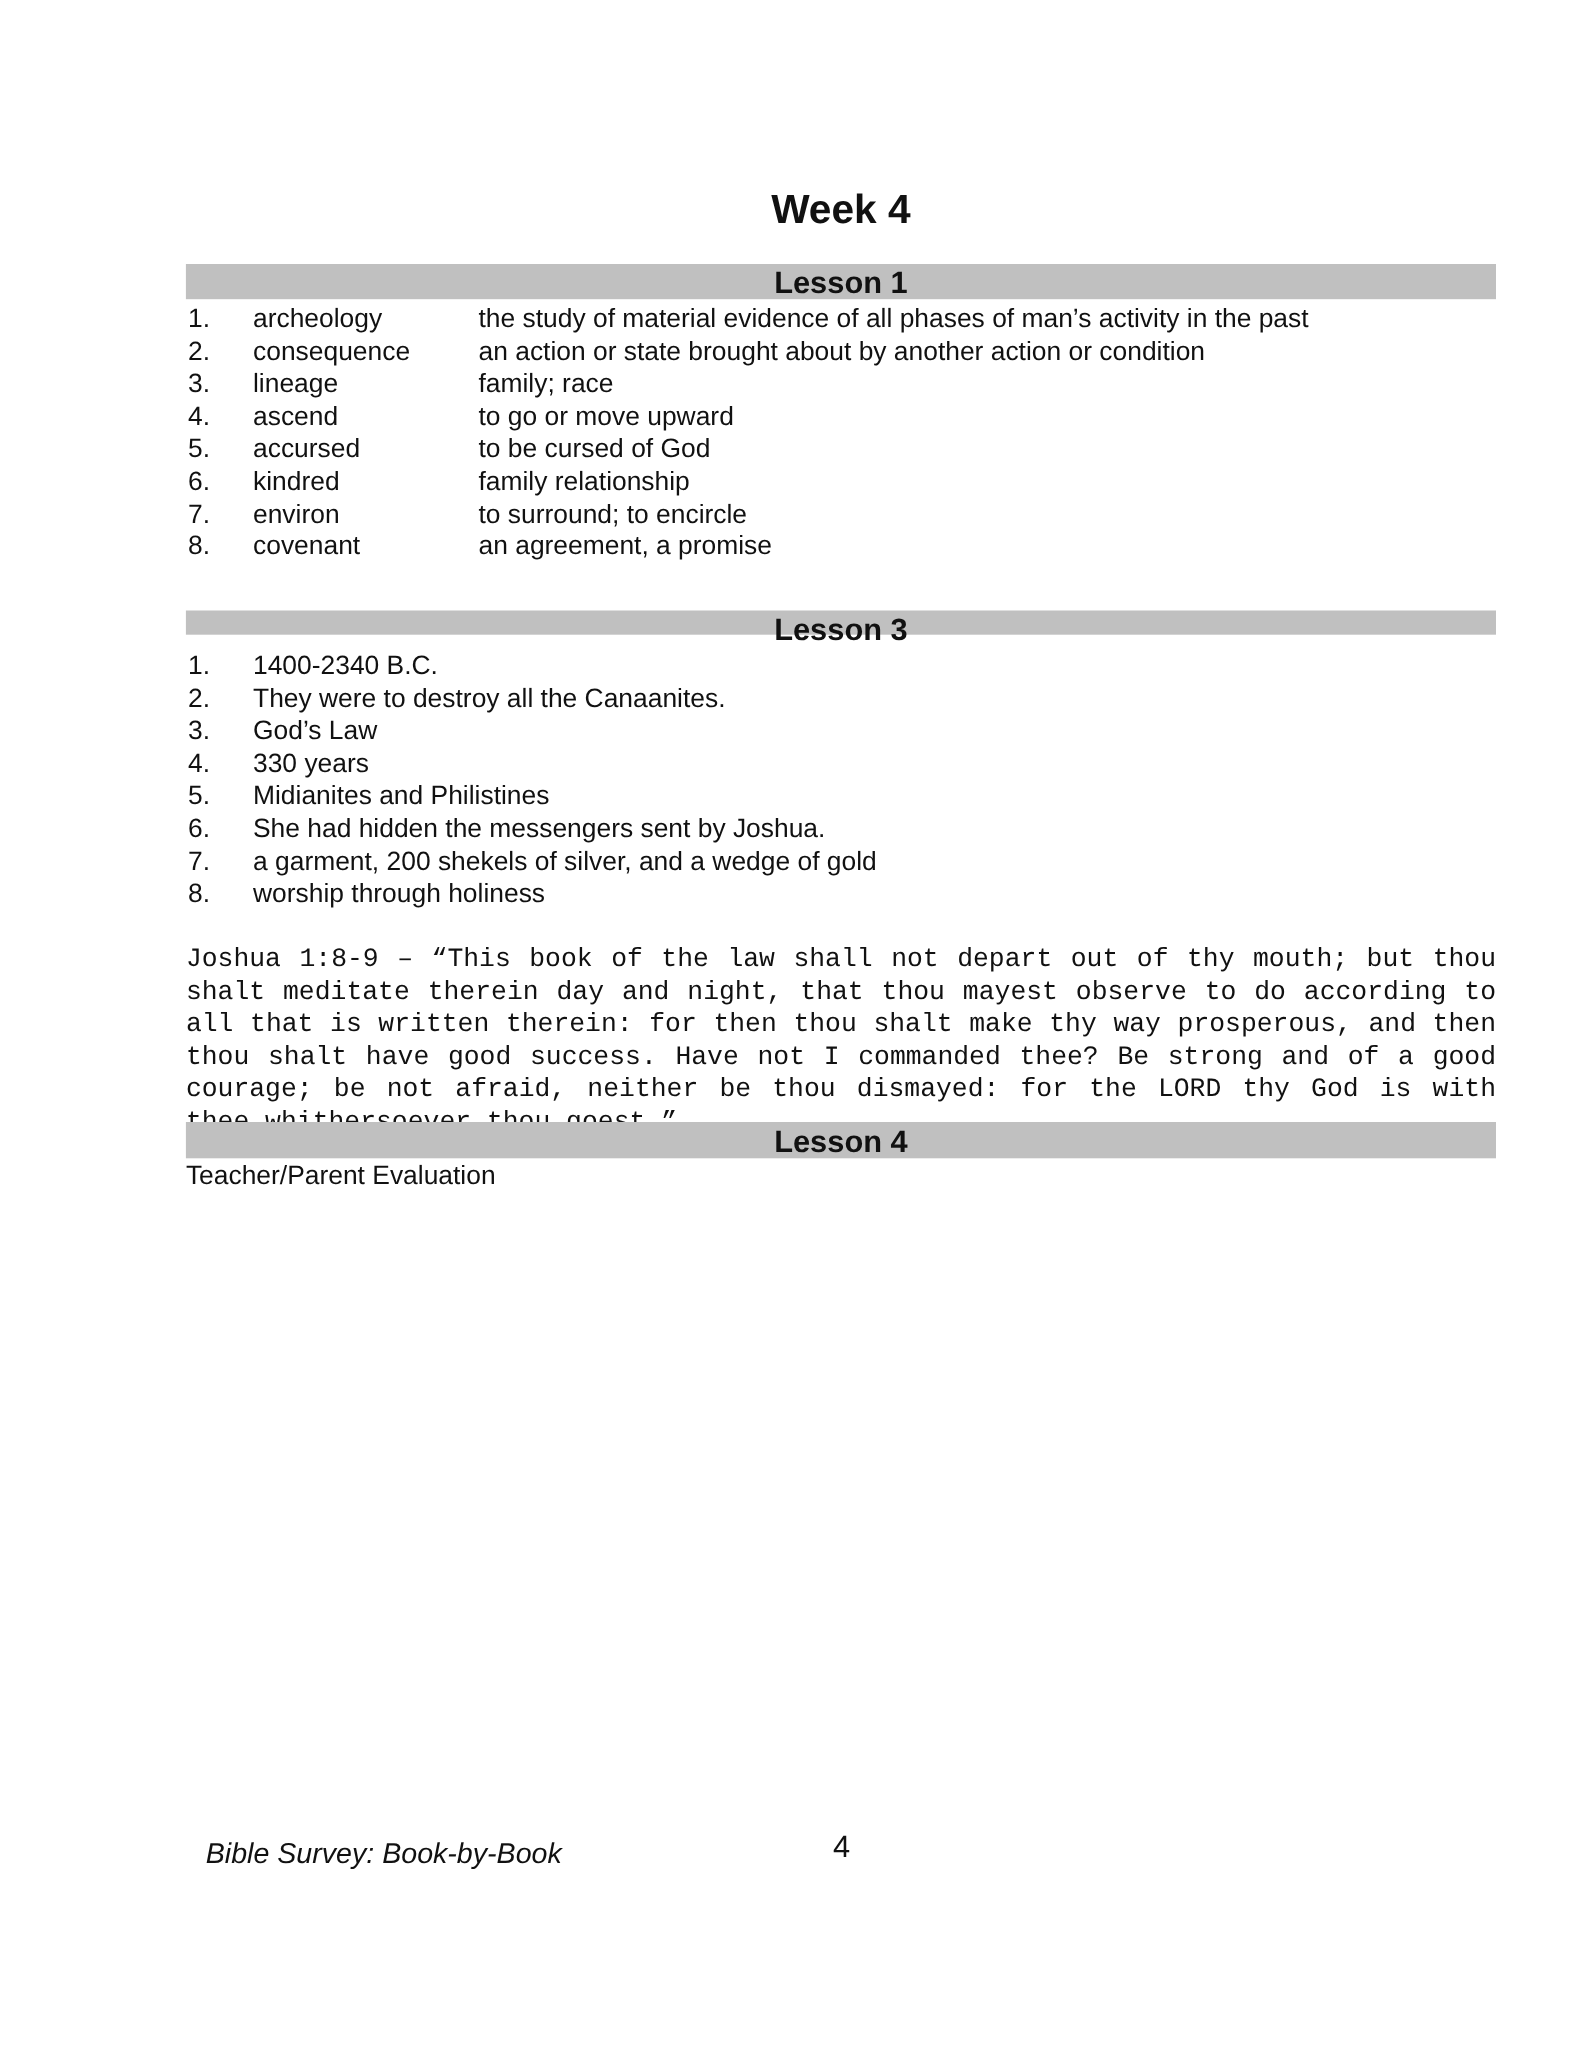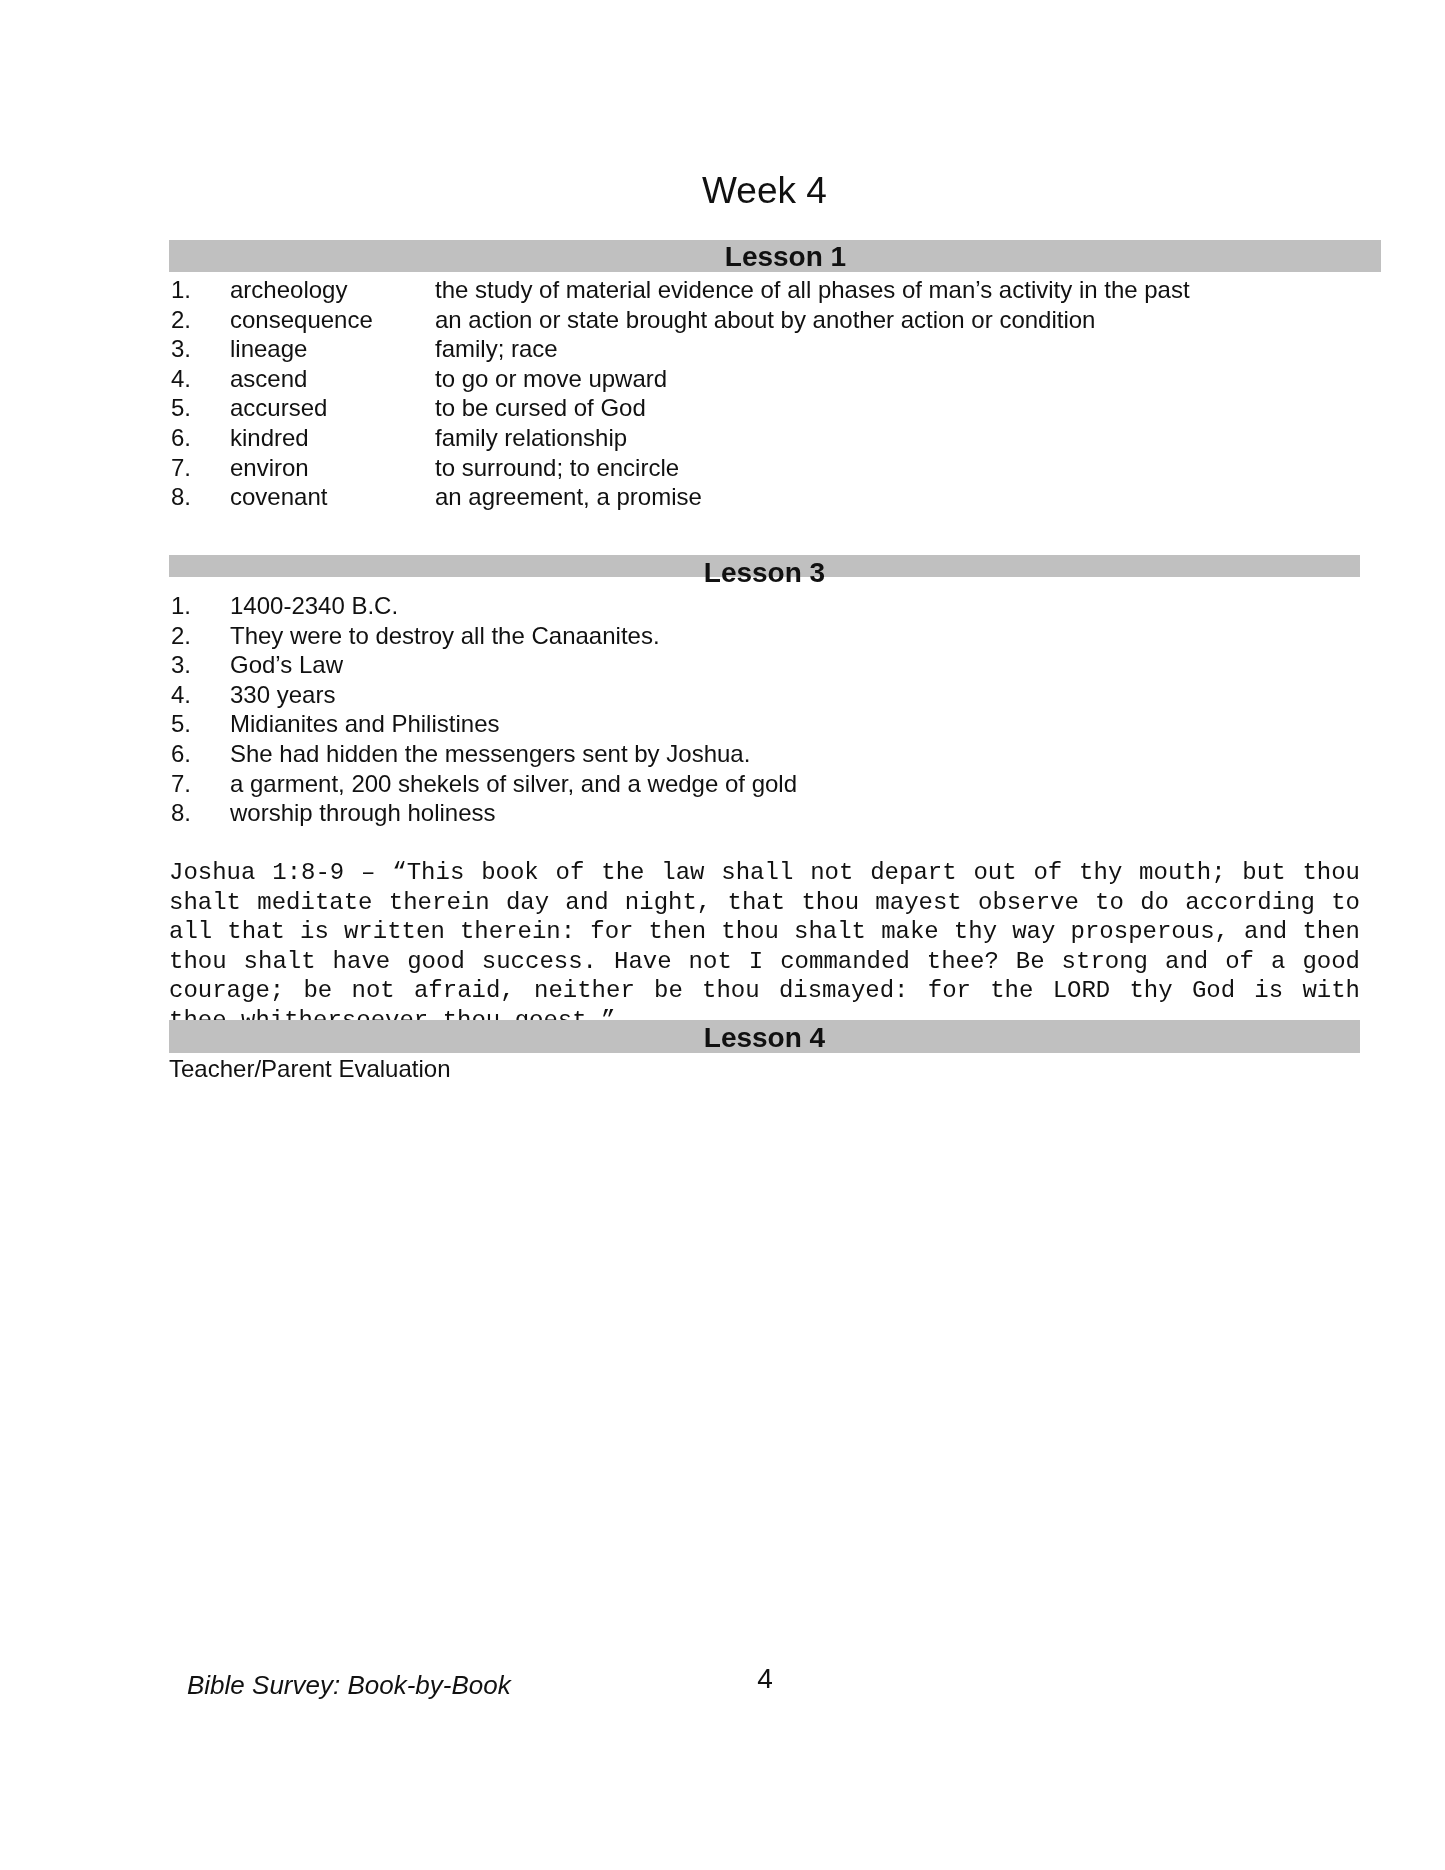--- a/index.html
+++ b/index.html
@@ -14,21 +14,21 @@
       overflow: hidden;
       font-family: "Liberation Sans", sans-serif;
       color: #111111;
     }
     .page-title {
       position: absolute;
       left: 169px;
       width: 1191px;
       top: 170px;
       text-align: center;
-      font-weight: normal;
+      font-weight: bold;
       font-size: 37px;
       line-height: 42px;
       margin: 0;
     }
     .lesson-bar {
       position: absolute;
       left: 169px;
       width: 1191px;
       height: 32px;
       background: #c0c0c0;
@@ -104,21 +104,21 @@
       text-align: center;
       font-size: 28px;
       line-height: 34px;
     }
   </style>
 </head>
 <body>
 
 <h1 class="page-title">Week 4</h1>
 
-<div class="lesson-bar" style="top:240px;padding-left:21px;">
+<div class="lesson-bar" style="top:240px;">
   <span>Lesson 1</span>
 </div>
 <ul class="list" style="top:275px;">
   <li>
       <span class="num">1.</span>
       <span class="term">archeology</span>
       <span class="def">the study of material evidence of all phases of man’s activity in the past</span>
     </li>
   <li>
       <span class="num">2.</span>

